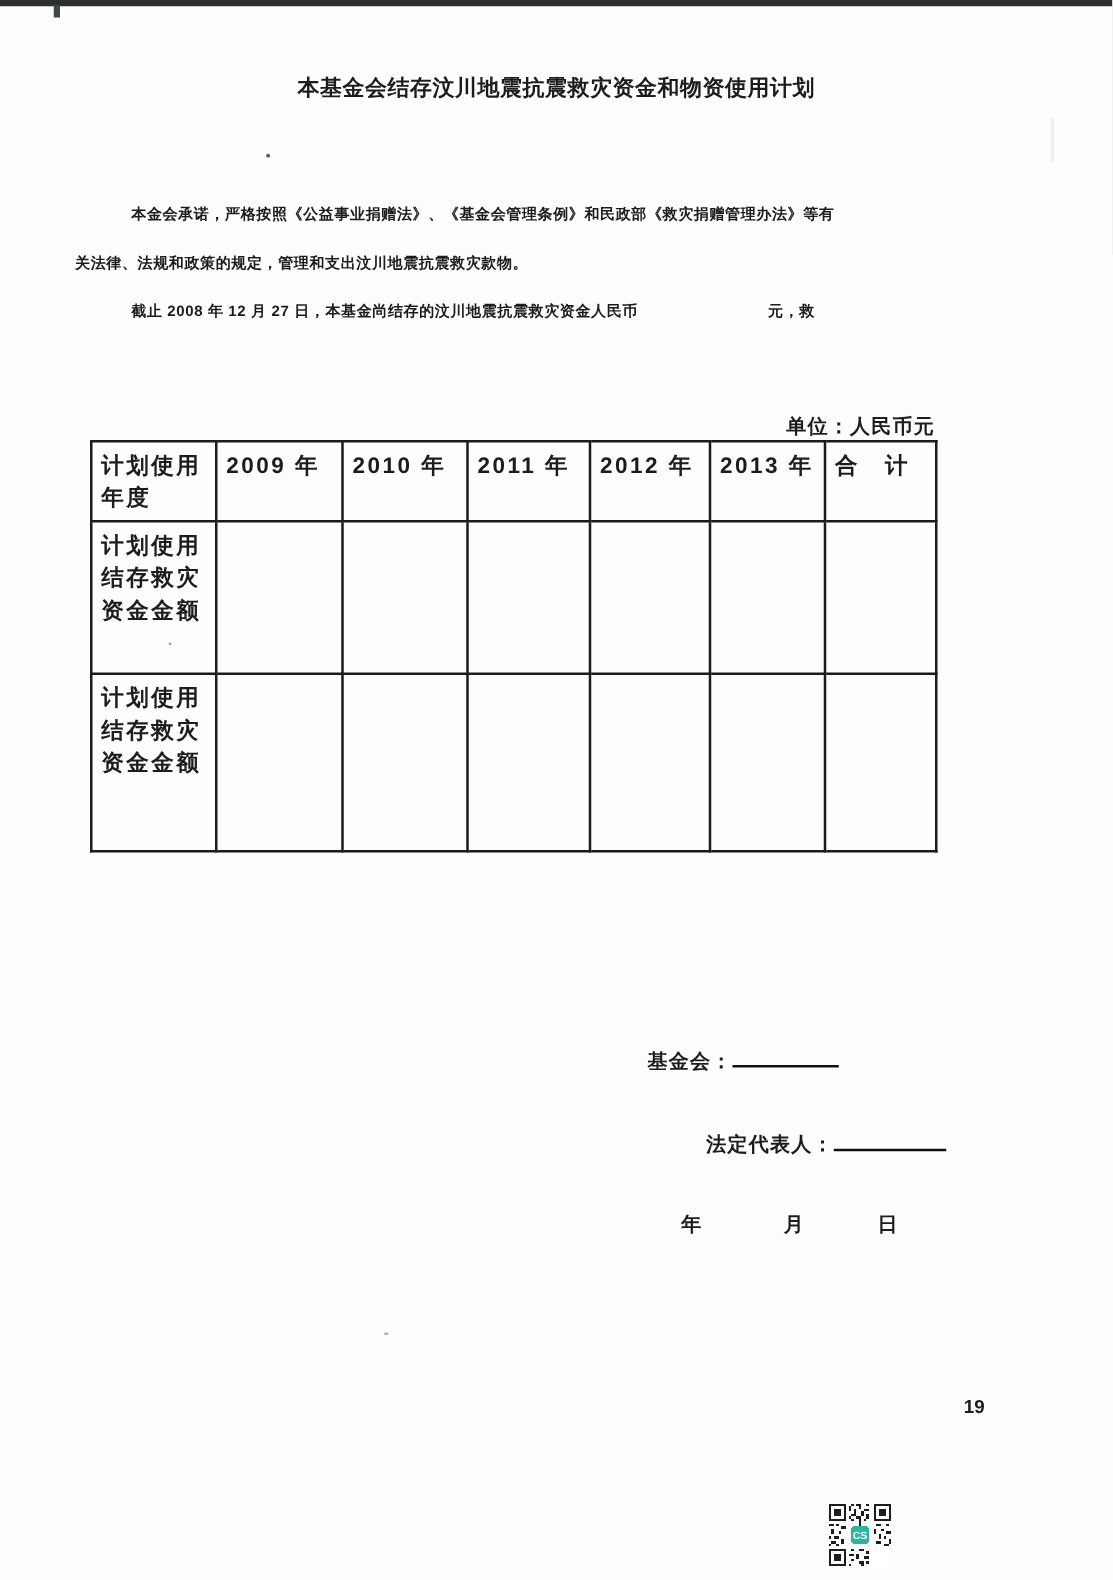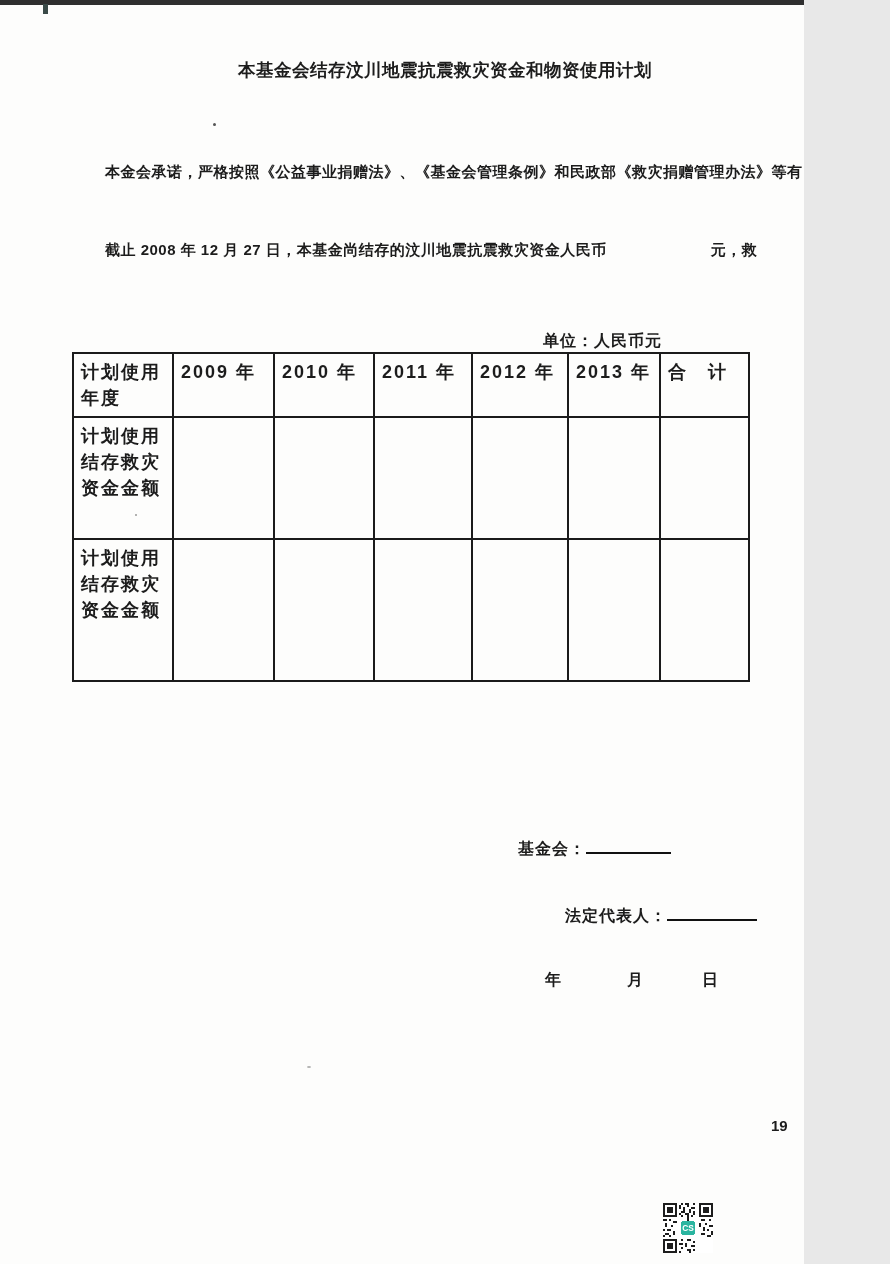--- a/index.html
+++ b/index.html
@@ -1,39 +1,39 @@
 <!DOCTYPE html>
 <html><head>
 <meta charset="utf-8">
 <style>
   html,body{margin:0;padding:0;background:#e8e8e8;}
   .page{
     position:relative;
-    width:804px;height:1264px;
+    width:890px;height:1264px;
     background:#fdfdfc;
     overflow:hidden;
     font-family:"Liberation Sans","DejaVu Sans",sans-serif;
     color:#1c1c1c;
   }
   
   .scan-top-bar{position:absolute;left:0;top:0;width:890px;height:5px;background:#2f2f2f;}
   .scan-mark{position:absolute;left:43px;top:4px;width:5px;height:10px;background:#3a4a48;}
   .speck{position:absolute;background:#555;border-radius:50%;}
   .speck.s1{left:213px;top:123px;width:3px;height:3px;}
   .speck.s2{left:135px;top:514px;width:2px;height:2px;opacity:.6;}
   .speck.s3{left:307px;top:1066px;width:4px;height:2px;opacity:.45;}
   .scan-teal{position:absolute;left:841px;top:95px;width:2px;height:34px;background:#7fd2c8;opacity:.25;}
 
   .doc-title{
     position:absolute;left:0;top:58px;width:890px;margin:0;
     text-align:center;font-size:17.5px;font-weight:bold;letter-spacing:.5px;
   }
   .line{
     position:absolute;margin:0;white-space:nowrap;
-    font-size:15px;font-weight:bold;letter-spacing:.5px;
+    font-size:12px;font-weight:bold;letter-spacing:.5px;
   }
   .blank{display:inline-block;height:1px;}
   .blank.b1{width:104px;}
   .blank.b2{width:100px;}
 
   .unit-label{
     position:absolute;right:142px;top:331px;margin:0;
     font-size:16px;font-weight:bold;letter-spacing:1px;
   }
 
@@ -76,20 +76,21 @@
   <div class="scan-top-bar"></div>
   <div class="scan-mark"></div>
   <div class="speck s1"></div>
   <div class="speck s2"></div>
   <div class="speck s3"></div>
   <div class="scan-teal"></div>
 
   <h1 class="doc-title">本基金会结存汶川地震抗震救灾资金和物资使用计划</h1>
 
   <p class="line" style="left:105px;top:163px;">本金会承诺，严格按照《公益事业捐赠法》、《基金会管理条例》和民政部《救灾捐赠管理办法》等有</p>
+  <p class="line" style="left:60px;top:202px;">关法律、法规和政策的规定，管理和支出汶川地震抗震救灾款物。</p>
 
   <p class="line" style="left:105px;top:241px;"><span>截止 2008 年 12 月 27 日，本基金尚结存的汶川地震抗震救灾资金人民币</span><span class="blank b1"></span><span>元，救</span></p>
 
 
   <p class="unit-label">单位：人民币元</p>
 
   <table class="plan-table">
     <colgroup>
       <col style="width:100px">
         <col style="width:101px">

